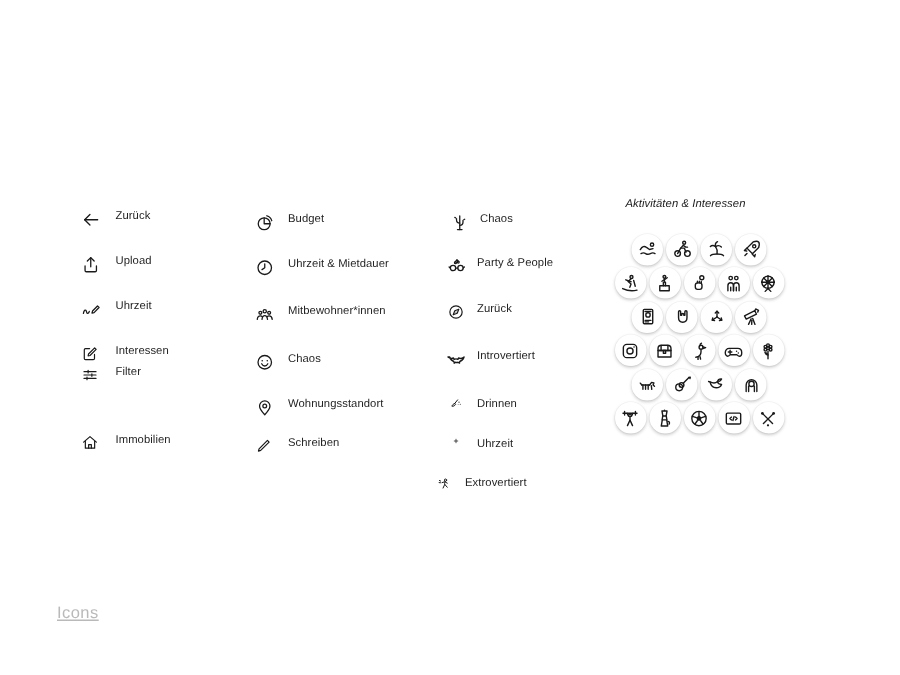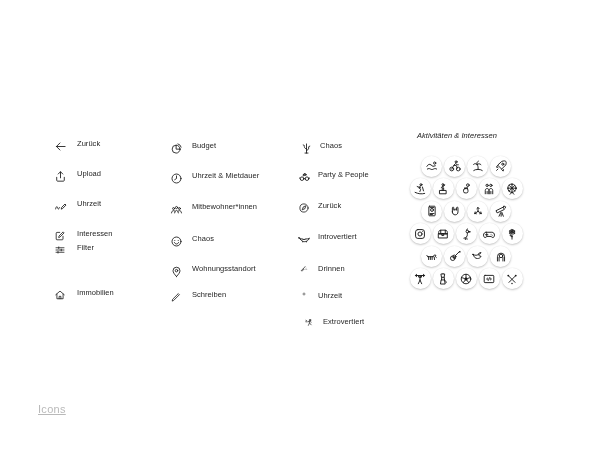--- a/index.html
+++ b/index.html
@@ -202,21 +202,21 @@
   <span class="lbl">Drinnen</span>
 </div>
 <div class="row c3" style="left:295px;top:280px">
   <span class="iwrap">
       <svg class="ic" width="4" height="4" viewBox="0 0 24 24" style="stroke-width:3">
         <path d="M12 5v14M5 12h14"></path>
       </svg>
     </span>
   <span class="lbl">Uhrzeit</span>
 </div>
-<div class="row c3" style="left:300px;top:306px">
+<div class="row c3" style="left:287px;top:306px">
   <span class="iwrap">
       <svg class="ic" width="10" height="10" viewBox="0 0 24 24">
         <circle cx="14.4" cy="5" r="1.8"></circle>
         <path d="M13.8 7.2c-.9 1.7-1.1 3.2-.6 4.6l-2.7 5.9"></path>
         <path d="M8.8 9l4.4-1.4 4 2.2"></path>
         <path d="M13.2 11.8l4 4.6"></path>
         <path d="M4.6 5.6l2 .9M4.2 9l2.2.2"></path>
       </svg>
     </span>
   <span class="lbl">Extrovertiert</span>

